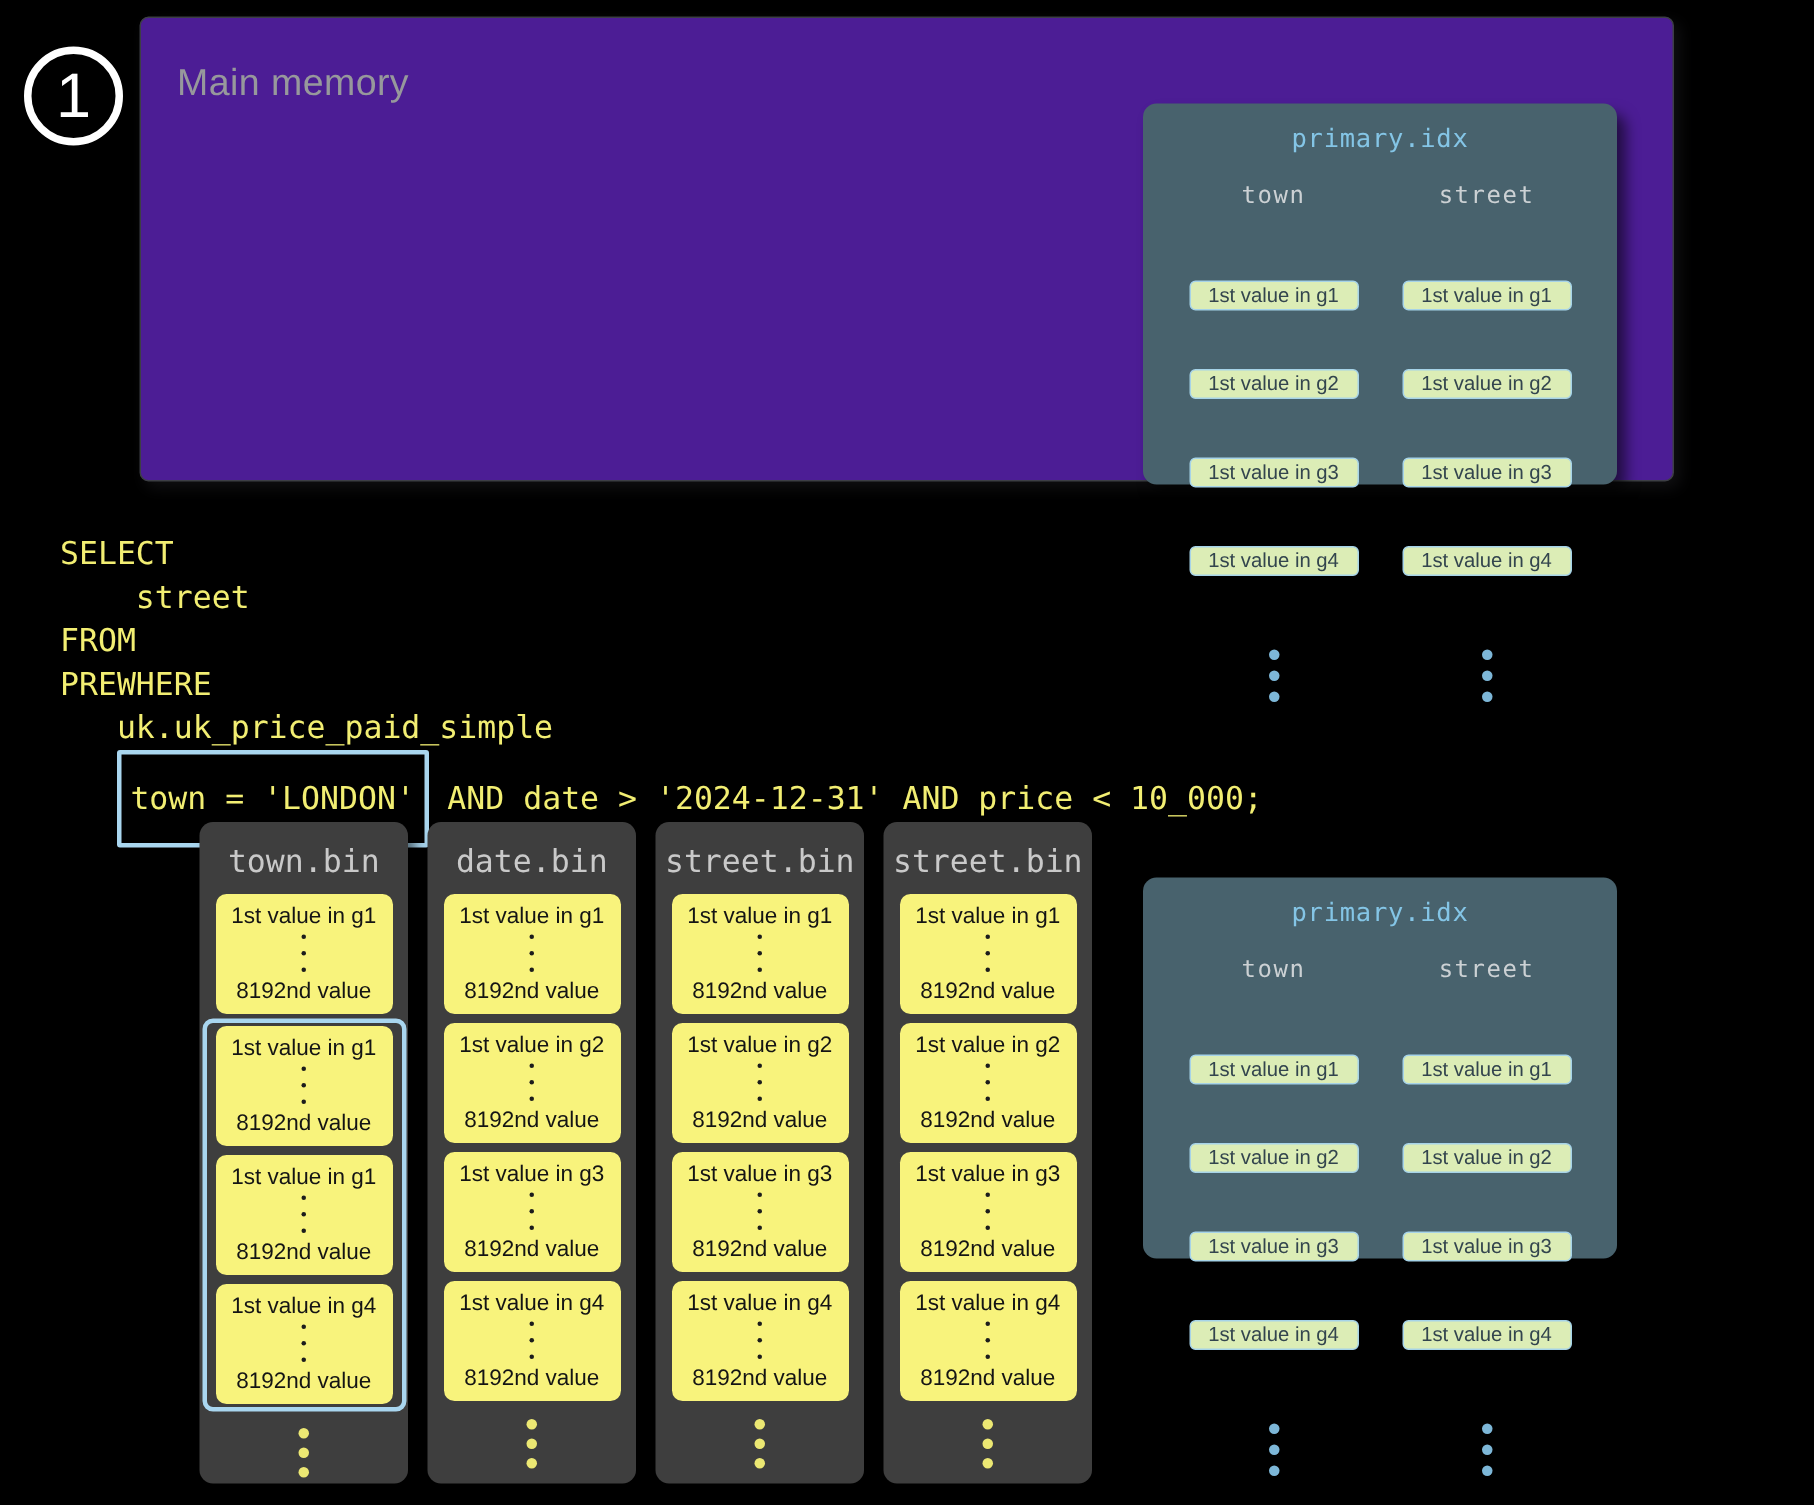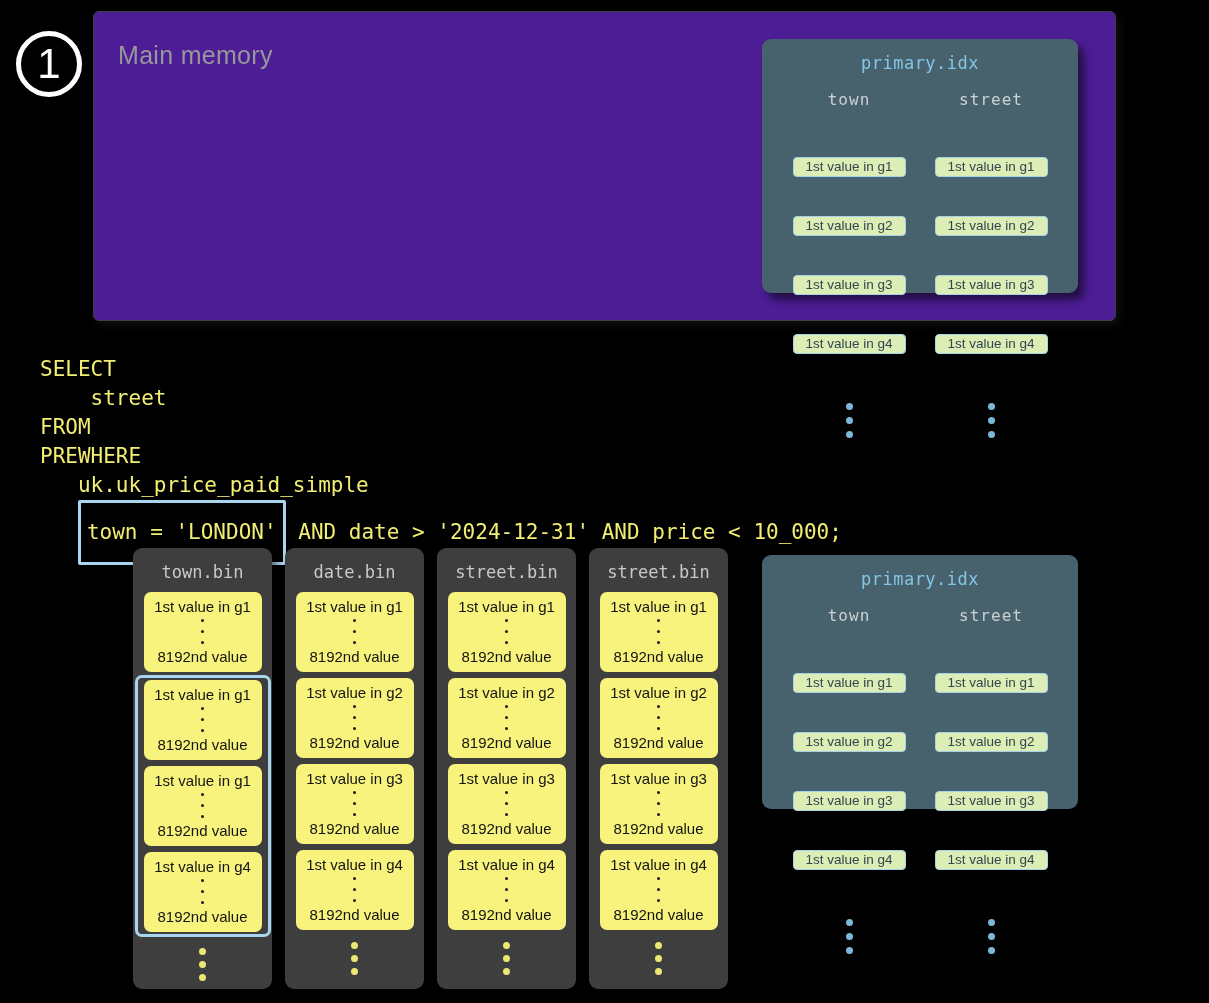--- a/index.html
+++ b/index.html
@@ -25,20 +25,21 @@
   .mm-title {
     position:absolute; left:24px; top:29px;
     color:#97989c; font-size:25px; letter-spacing:0.3px;
   }
   
   .idx-panel {
     position:absolute; width:316px; height:254px;
     background:#48626d; border-radius:9px;
     box-shadow:6px 7px 9px rgba(0,0,0,0.55);
     font-family:"DejaVu Sans Mono", monospace;
+    margin-top:30px;
   }
   .idx-panel.pos-top    { left:762px; top:39px;  }
   .idx-panel.pos-bottom { left:762px; top:555px; }
   .idx-title {
     padding-top:14px; text-align:center;
     color:#84c5e6; font-size:17px; letter-spacing:0.5px;
   }
   .idx-cols {
     display:flex; justify-content:space-between;
     padding:0 24px; margin-top:17px;
@@ -69,21 +70,21 @@
     padding:15px 6px; margin:-1px 0;
   }
   
   .disk-row { position:absolute; left:133px; top:548px; display:flex; gap:13px; }
   .bin-col {
     width:139px; height:441px; background:#3e3e3e; border-radius:9px;
     box-shadow:5px 6px 8px rgba(0,0,0,0.5);
   }
   .bin-header {
     padding:14px 0 10px; text-align:center;
-    color:#c9c9c9; font-family:"DejaVu Sans Mono", monospace; font-size:17px;
+    color:#c9c9c9; font-family:"DejaVu Sans Mono", monospace; font-size:21px;
   }
   .granule-box {
     width:118px; height:80px; margin:0 auto 6px auto;
     background:#f8f37c; border-radius:7px;
     display:flex; flex-direction:column; align-items:center; justify-content:space-between;
     padding:6px 0 7px 0;
     font-family:"Liberation Sans", sans-serif; font-size:15px; color:#141414;
   }
   .granule-box .g-dots { display:flex; flex-direction:column; gap:8px; }
   .granule-box .g-dots .dot { width:3px; height:3px; border-radius:50%; background:#1c1c1c; }

